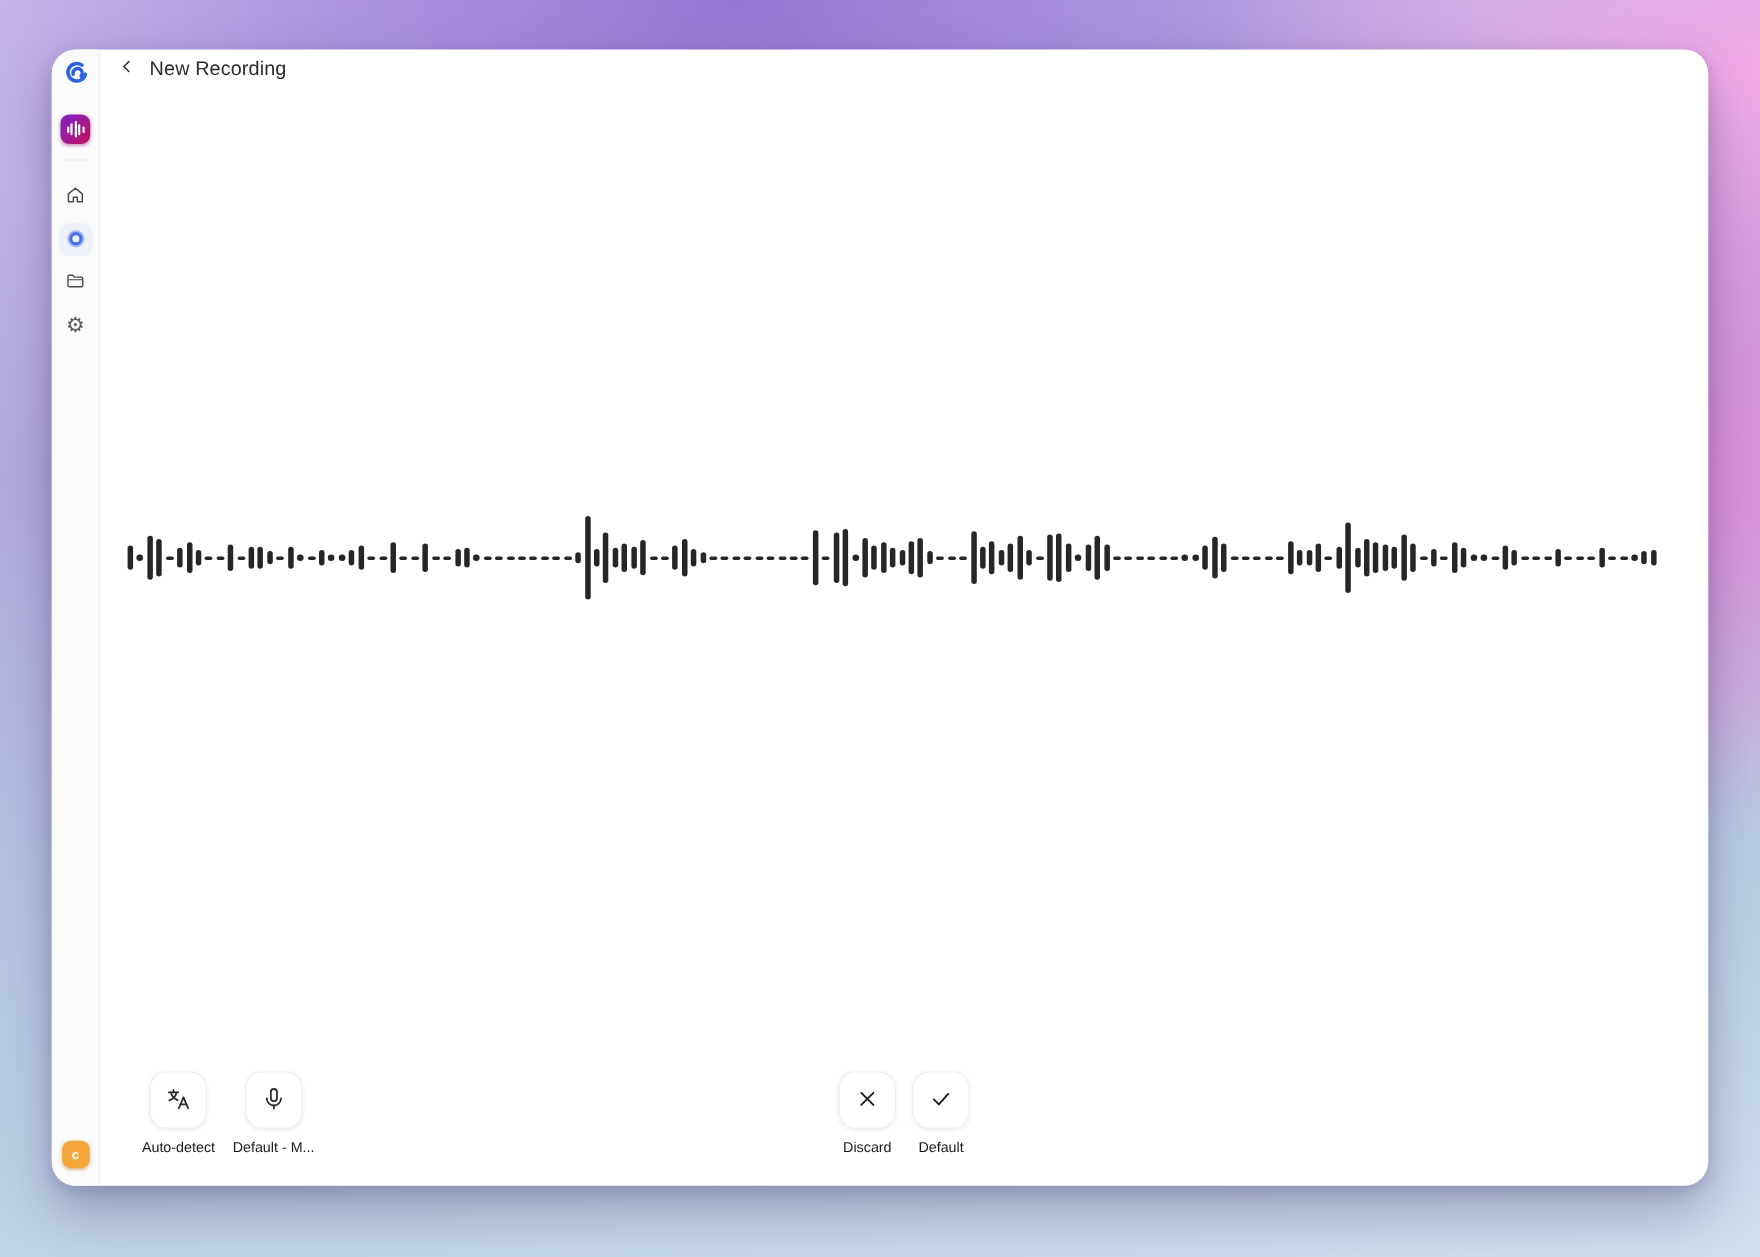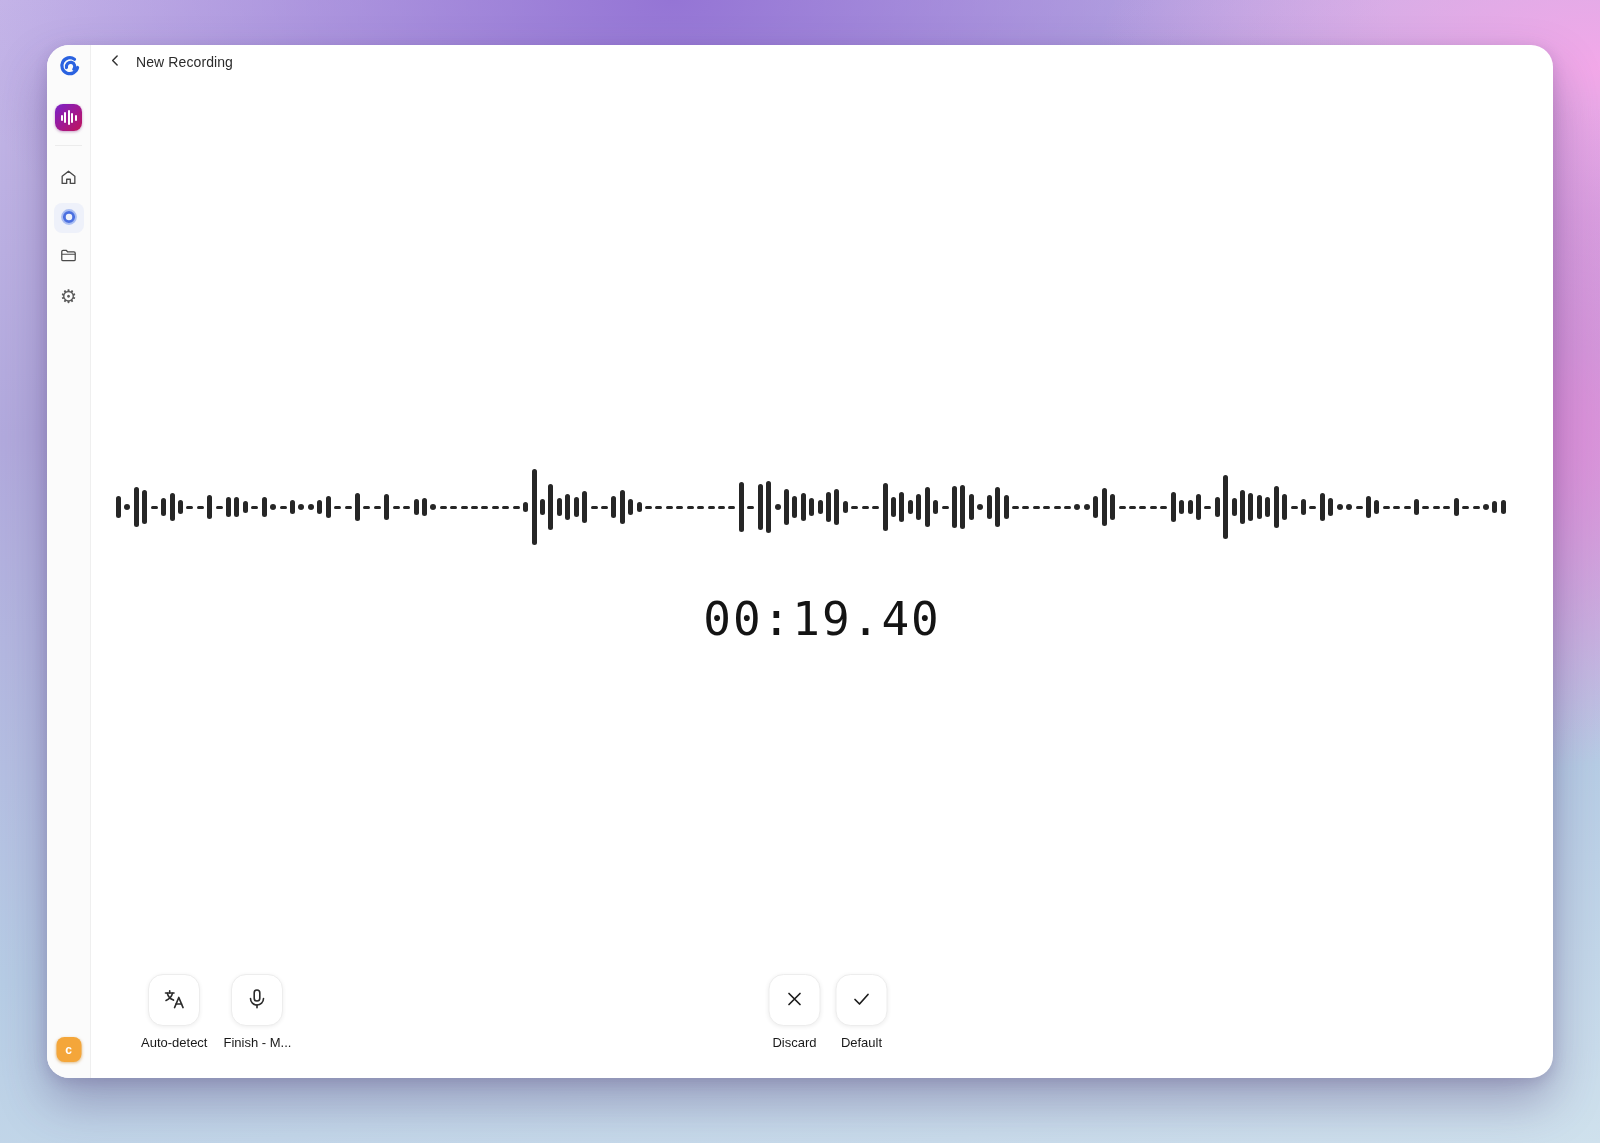--- a/index.html
+++ b/index.html
@@ -42,36 +42,36 @@
   .avatar{
     position:absolute;bottom:16px;left:50%;transform:translateX(-50%);
     width:25px;height:25px;border-radius:8px;background:#f4a63a;
     color:#fff;font-size:12px;font-weight:bold;display:flex;align-items:center;justify-content:center;
     cursor:pointer;box-shadow:0 1px 3px rgba(200,130,30,0.5);
   }
   
   .main{position:relative;flex:1;}
   .header{position:absolute;top:0;left:0;right:0;height:34px;display:flex;align-items:center;padding-left:16px;gap:12px;}
   .back{background:none;border:none;padding:2px;cursor:pointer;display:flex;align-items:center;}
-  .title{font-size:14px;color:#2b2b2b;letter-spacing:0.1px;}
+  .title{font-size:18px;color:#2b2b2b;letter-spacing:0.1px;}
   
   .waveform{
     position:absolute;left:25px;right:46px;top:417px;height:90px;
     display:flex;align-items:center;justify-content:space-between;
   }
   .wbar{flex:none;width:5px;border-radius:3px;background:#262626;}
   .wbar.dash{width:7px;height:3px;border-radius:2px;}
   .wbar.dot{width:6px;height:6px;border-radius:50%;}
   
   .timer{
     position:absolute;top:547px;left:0;right:0;text-align:center;
     font-family:"DejaVu Sans Mono",monospace;font-size:46px;color:#141414;letter-spacing:2px;
   }
   
-  .controls{position:absolute;left:12px;right:0;bottom:28px;height:80px;}
+  .controls{position:absolute;left:0;right:0;bottom:28px;height:80px;}
   .group-left{position:absolute;left:38px;bottom:0;display:flex;gap:16px;align-items:flex-start;}
   .group-center{position:absolute;left:50%;transform:translateX(-50%);bottom:0;display:flex;gap:15px;align-items:flex-start;}
   .control{display:flex;flex-direction:column;align-items:center;gap:9px;}
   .cbtn{
     width:52px;height:52px;border-radius:15px;background:#fff;border:1px solid #ededed;
     box-shadow:0 1px 4px rgba(0,0,0,0.07);display:flex;align-items:center;justify-content:center;
     cursor:pointer;padding:0;
   }
   .cbtn.pause{width:150px;background:#b01313;border:1px solid #a21010;box-shadow:0 2px 6px rgba(176,19,19,0.35);}
   .clabel{font-size:13px;color:#191919;white-space:nowrap;}
@@ -290,21 +290,20 @@
         <span class="wbar dash"></span>
         <span class="wbar dash"></span>
         <span class="wbar" style="height: 18px;"></span>
         <span class="wbar dash"></span>
         <span class="wbar dash"></span>
         <span class="wbar dot"></span>
         <span class="wbar" style="height: 12px;"></span>
         <span class="wbar" style="height: 14px;"></span>
       </div>
 
-    <div class="timer">00:19.40</div>
 
     <div class="controls">
 
       <div class="group-left">
         <div class="control">
           <button class="cbtn">
             <span>
               <svg width="24" height="24" viewBox="0 0 24 24" fill="none">
                 <path d="M3.5 6 H12" stroke="#2b2b2b" stroke-width="1.6" stroke-linecap="round"></path>
                 <path d="M7.7 3.8 V6" stroke="#2b2b2b" stroke-width="1.6" stroke-linecap="round"></path>
@@ -321,21 +320,21 @@
         <div class="control">
           <button class="cbtn">
             <span>
               <svg width="24" height="24" viewBox="0 0 24 24" fill="none">
                 <rect x="9.2" y="3" width="5.6" height="11" rx="2.8" stroke="#2b2b2b" stroke-width="1.6"></rect>
                 <path d="M5.5 11.5 a6.5 6.5 0 0 0 13 0" stroke="#2b2b2b" stroke-width="1.6" stroke-linecap="round"></path>
                 <path d="M12 18 V20.8" stroke="#2b2b2b" stroke-width="1.6" stroke-linecap="round"></path>
               </svg>
             </span>
           </button>
-          <span class="clabel">Finish - M...</span>
+          <span class="clabel">Default - M...</span>
         </div>
       </div>
 
       <div class="group-center">
         <div class="control">
           <button class="cbtn">
             <span>
               <svg width="18" height="18" viewBox="0 0 18 18" fill="none">
                 <path d="M3.5 3.5 L14.5 14.5 M14.5 3.5 L3.5 14.5" stroke="#1d1d1d" stroke-width="1.7" stroke-linecap="round"></path>
               </svg>

